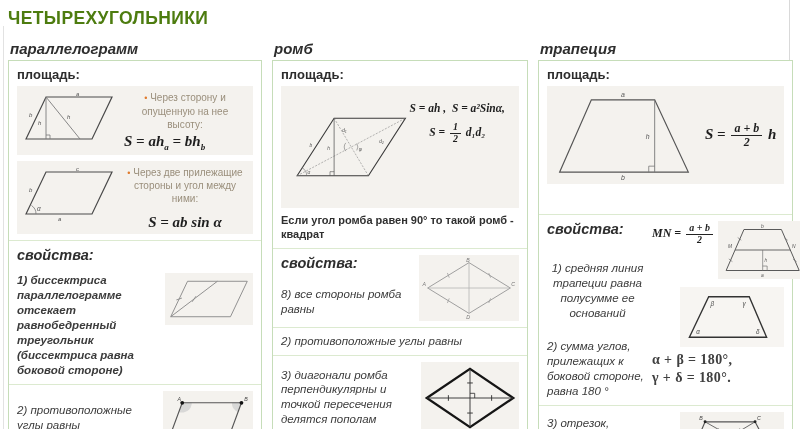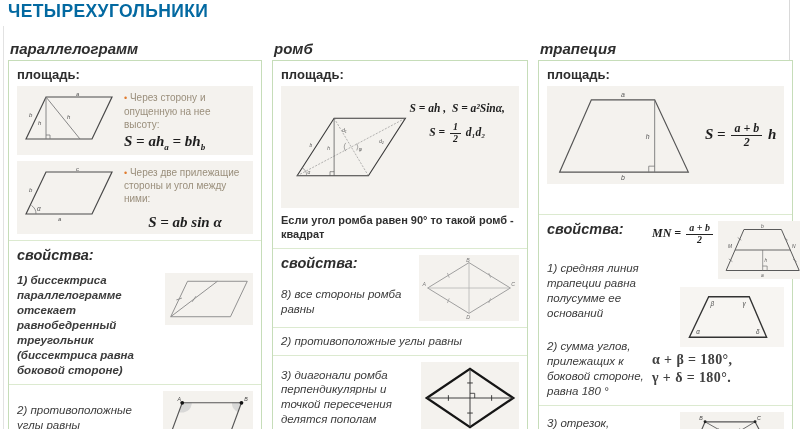--- a/index.html
+++ b/index.html
@@ -1,30 +1,30 @@
 <!DOCTYPE html>
 <html><head>
 <meta charset="utf-8">
 <style>
   html,body{margin:0;padding:0;background:#fff;}
   .page{position:relative;width:800px;height:429px;background:#ffffff;overflow:hidden;
         font-family:"Liberation Sans",sans-serif;color:#333;}
   .edge{position:absolute;width:1px;background:#e2e2e2;}
-  .page-title{position:absolute;left:8px;top:1px;font-size:17.5px;font-weight:bold;
-              color:#0369a1;letter-spacing:.4px;}
+  .page-title{position:absolute;left:8px;top:8px;font-size:17.5px;font-weight:bold;
+              color:#4d7c0f;letter-spacing:.4px;}
   .col{position:absolute;top:40px;}
   .col-header{font-size:15px;font-style:italic;font-weight:bold;color:#2e2e2e;margin:0 0 3px 2px;}
   .box{border:1px solid #c6ddb9;background:#fff;padding:6px 8px;height:378px;}
   .sec-label{font-size:13px;font-weight:bold;color:#2c2c2c;margin:0 0 4px 0;}
   .props-label{font-size:14.5px;font-weight:bold;font-style:italic;color:#2e2e2e;}
   .divider{height:0;border-top:1px solid #dcead0;margin:6px -8px;}
   .figbox{background:#f4f2ee;}
   .row{display:flex;align-items:flex-start;}
   .prop{font-size:11.5px;font-style:italic;color:#3b3b3b;line-height:1.3;}
-  .caption{font-size:10px;color:#9a8f7c;text-align:left;line-height:1.3;}
+  .caption{font-size:10px;color:#9a8f7c;text-align:center;line-height:1.3;}
   .bullet{color:#e07b2e;font-size:9px;}
   .math{font-family:"Liberation Serif",serif;font-style:italic;font-weight:bold;color:#1e1e1e;}
   .math sub{font-size:9px;}
   .math-upright{font-family:"Liberation Serif",serif;font-weight:bold;color:#404040;
                 font-size:14px;letter-spacing:.4px;line-height:1.3;}
   .frac{display:inline-flex;flex-direction:column;align-items:center;vertical-align:middle;
         line-height:1.05;margin:0 2px;}
   .frac .num{border-bottom:1.2px solid #222;padding:0 3px;}
   .note{font-size:11px;font-weight:bold;color:#2f2f2f;line-height:1.3;margin-top:5px;}
   svg{display:block;}
@@ -238,21 +238,21 @@
           <span>h</span>
         </div>
       </div>
 
       <div style="height:24px;"></div>
       <div class="divider"></div>
 
       <div class="row">
         <div style="flex:1;padding-right:4px;">
           <div class="props-label">свойства:</div>
-          <div class="prop" style="margin-top:24px;">1) средняя линия трапеции равна полусумме ее оснований</div>
+          <div class="prop" style="margin-top:24px;text-align:center;">1) средняя линия трапеции равна полусумме ее оснований</div>
           <div class="prop" style="margin-top:18px;">2) сумма углов, прилежащих к боковой стороне, равна 180 °</div>
         </div>
         <div style="width:132px;">
           <div class="row" style="align-items:flex-start;">
             <div class="math" style="font-size:12px;margin-top:2px;white-space:nowrap;">
               <span>MN =</span>
               <span class="frac" style="font-size:10px;">
                   <span class="num">a + b</span>
                   <span>2</span>
                 </span>

